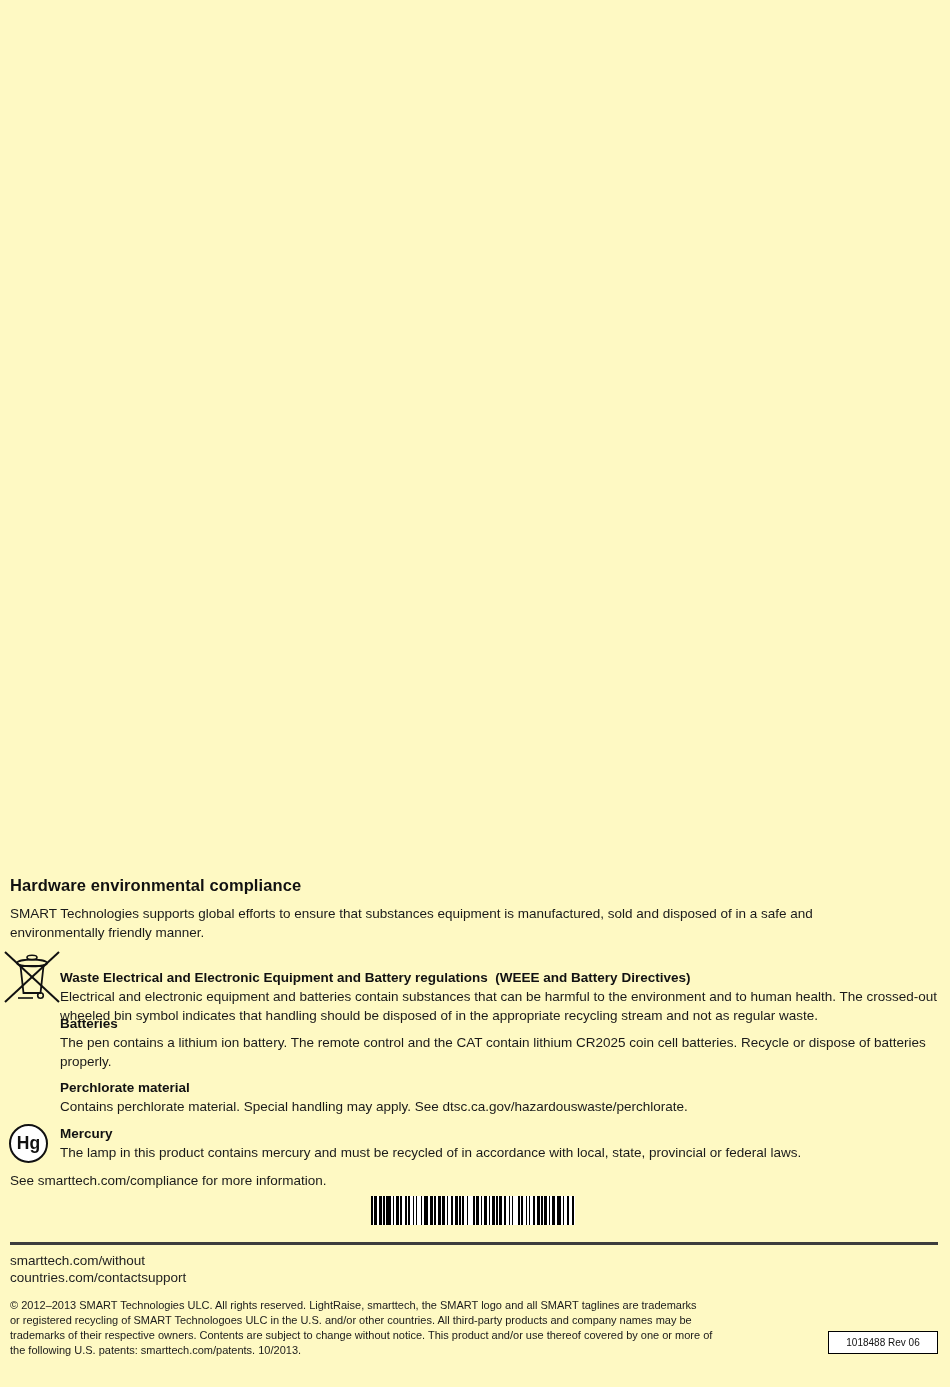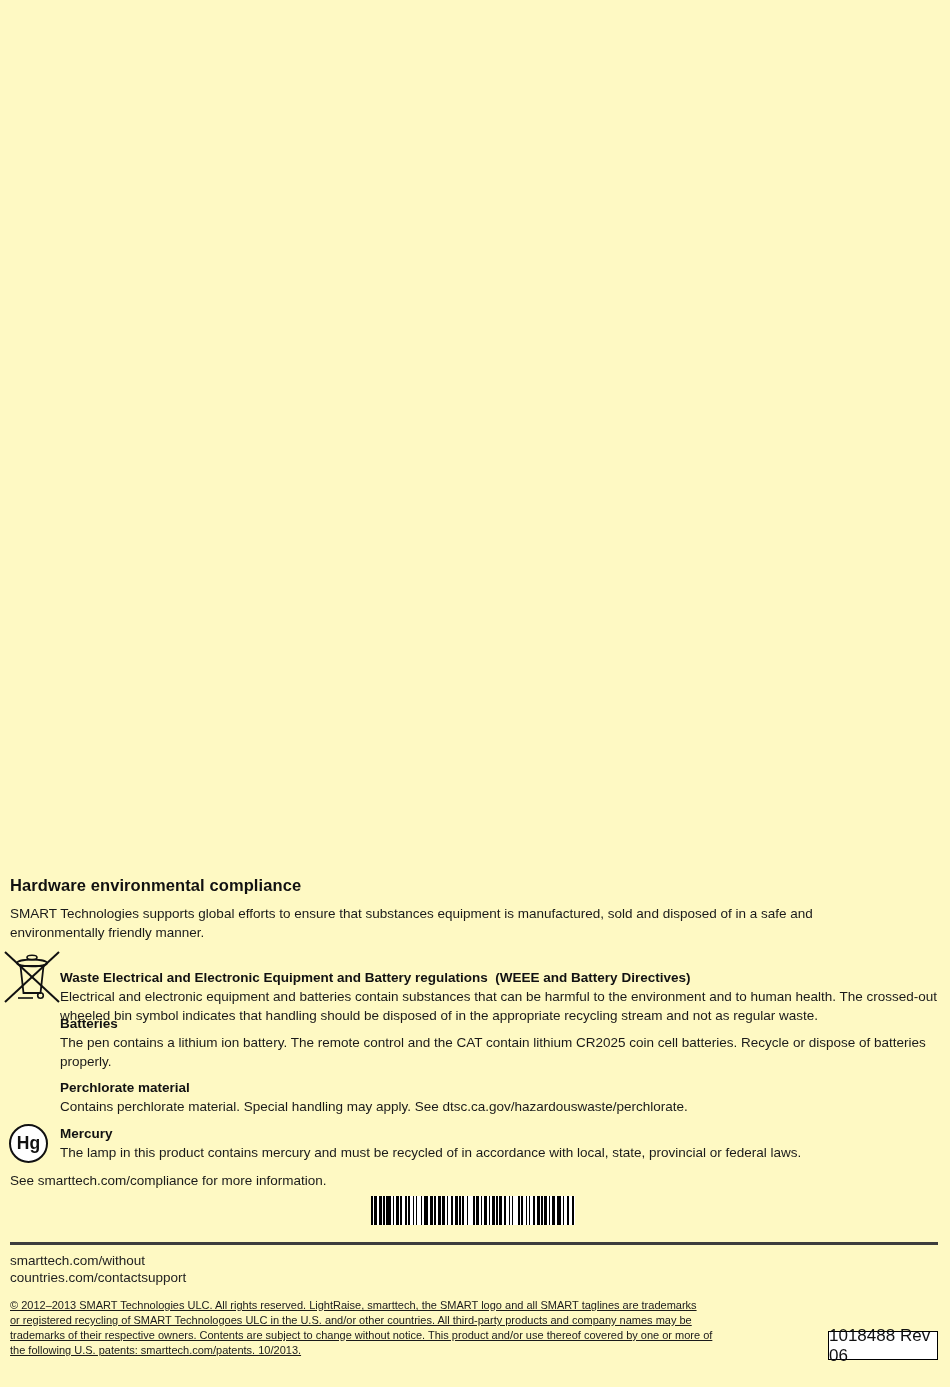--- a/index.html
+++ b/index.html
@@ -79,21 +79,21 @@
     line-height: 16.5px;
     color: #222;
   }
 
   .copyright {
     left: 10px; top: 1298px;
     font-size: 11px;
     line-height: 15px;
     color: #1a1a1a;
   }
-  .copyright div { white-space: nowrap; text-decoration: underline; }
+  .copyright div { white-space: nowrap; }
 
   .smart-logo {
     left: 734px; top: 1247px;
     width: 205px; height: 62px;
     color: #000;
   }
   .smart-wordmark {
     font-size: 60px;
     font-weight: 800;
     letter-spacing: -5px;
@@ -104,23 +104,23 @@
   }
   .smart-reg {
     position: absolute;
     right: 2px; bottom: 2px;
     font-size: 13px;
     font-weight: normal;
   }
 
   .rev-box {
     left: 828px; top: 1331px;
-    width: 110px; height: 29px;
+    width: 110px; height: 23px;
     border: 1px solid #000;
-    font-size: 17px;
+    font-size: 10px;
     color: #111;
     display: flex; align-items: center; justify-content: center;
     background: #fff;
   }
 </style>
 </head>
 <body>
 
 <div class="page">
 

